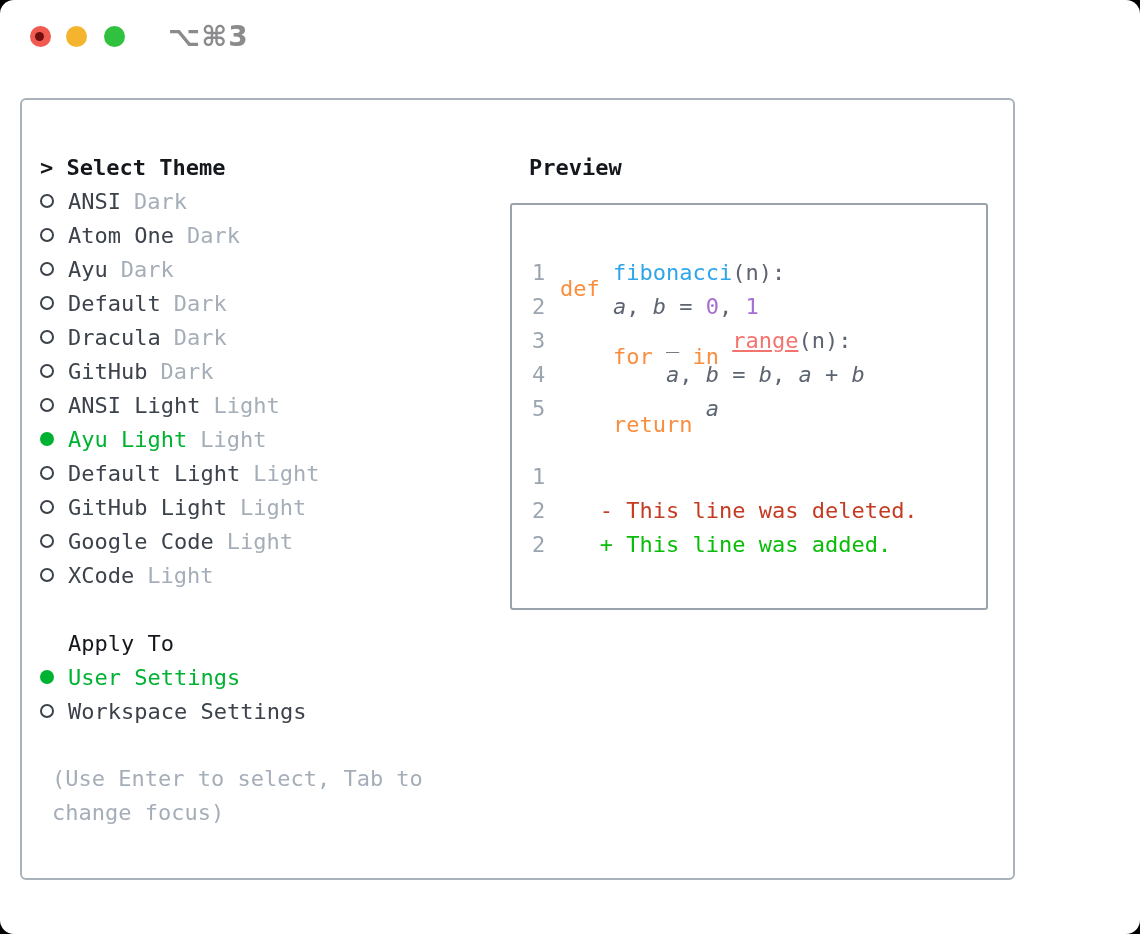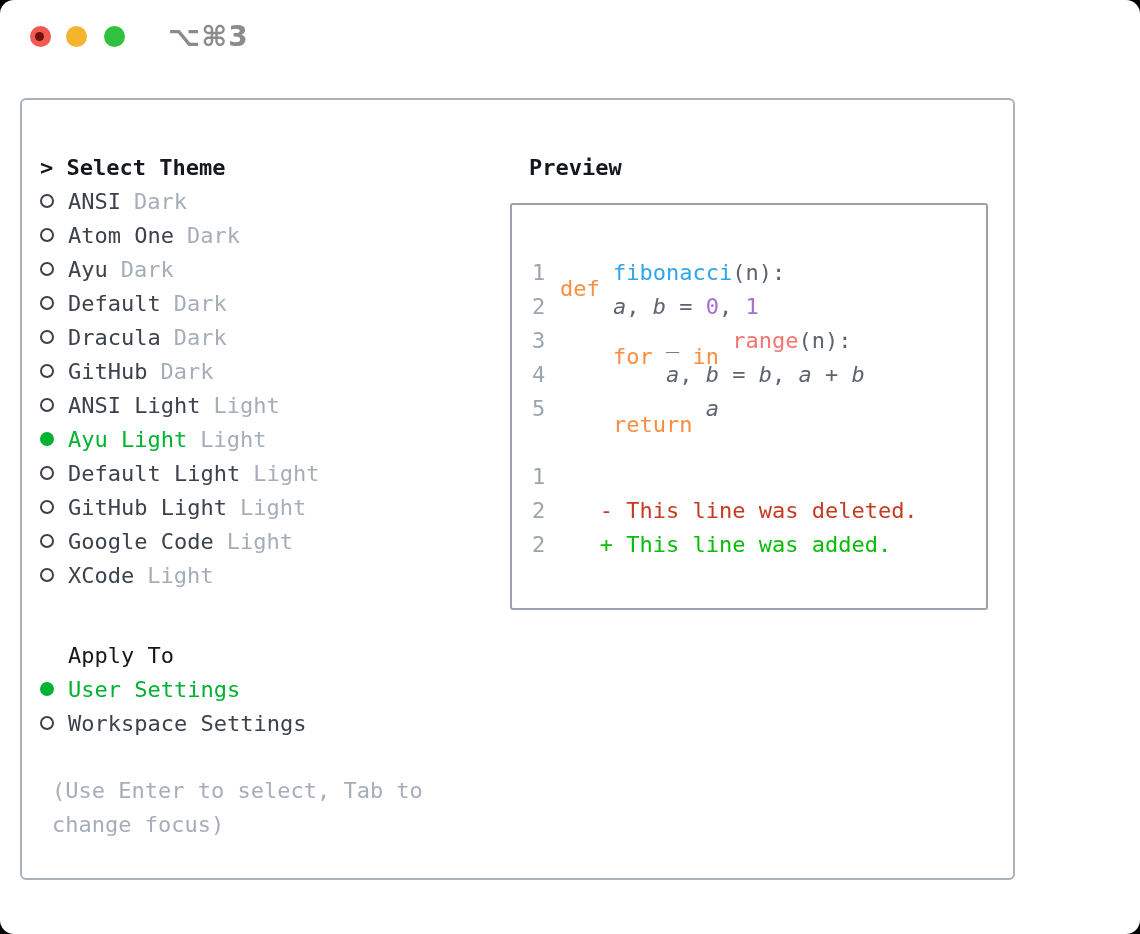--- a/index.html
+++ b/index.html
@@ -41,21 +41,21 @@
        font-size:22px;white-space:pre;}
   .row .radio{
     flex:0 0 auto;width:14px;height:14px;border-radius:50%;
     border:2px solid var(--item-dark,#3c424b);margin-right:14px;
   }
   .row .radio.on{background:var(--sel-green,#00b232);border-color:var(--sel-green,#00b232);}
   .row .name{color:var(--item-dark,#3c424b);}
   .row.selected .name{color:var(--sel-green,#00b232);}
   .row .variant{color:var(--soft-gray,#a5aeb8);margin-left:13px;}
   .row.header{font-weight:bold;color:var(--ink,#14171c);}
-  .row.subheader{color:var(--ink,#14171c);padding-left:46px;margin-top:12px;}
+  .row.subheader{color:var(--ink,#14171c);padding-left:46px;}
   .spacer{height:34px;}
   .hint{
     padding-left:30px;width:440px;font-size:22px;line-height:34px;
     color:var(--soft-gray,#a5aeb8);white-space:normal;
   }
   
   .preview-title{
     position:absolute;left:507px;top:50px;height:34px;display:flex;align-items:center;
     font-size:22px;font-weight:bold;color:var(--ink,#14171c);
   }
@@ -64,21 +64,21 @@
     border:2px solid var(--codebox-border,#9aa3ac);border-radius:3px;
     background:#fff;
   }
   .code-area{position:absolute;left:20px;top:50px;right:8px;}
   .code-line{height:34px;display:flex;align-items:center;
              font-size:22px;white-space:pre;color:var(--code-fg,#5c6470);}
   .code-line .ln{display:inline-block;width:28px;color:var(--ln-gray,#9aa5b0);}
   .tok-kw{color:var(--kw-orange,#fa8d3e);margin-top:32px;}
   .tok-fn{color:var(--fn-blue,#2fa5e9);text-align:right;}
   .tok-num{color:var(--num-purple,#a66ed0);}
-  .tok-call{color:var(--call-coral,#f3736e);}
+  .tok-call{color:var(--call-coral,#f3736e);text-decoration:underline;}
   .tok-var{font-style:italic;}
   .diff-ctx{color:var(--diff-ctx,#8d949c);}
   .diff-del{color:var(--diff-del,#c43b21);}
   .diff-add{color:var(--diff-add,#08bc08);}
 </style>
 </head>
 <body>
 
 <div class="window">
 

